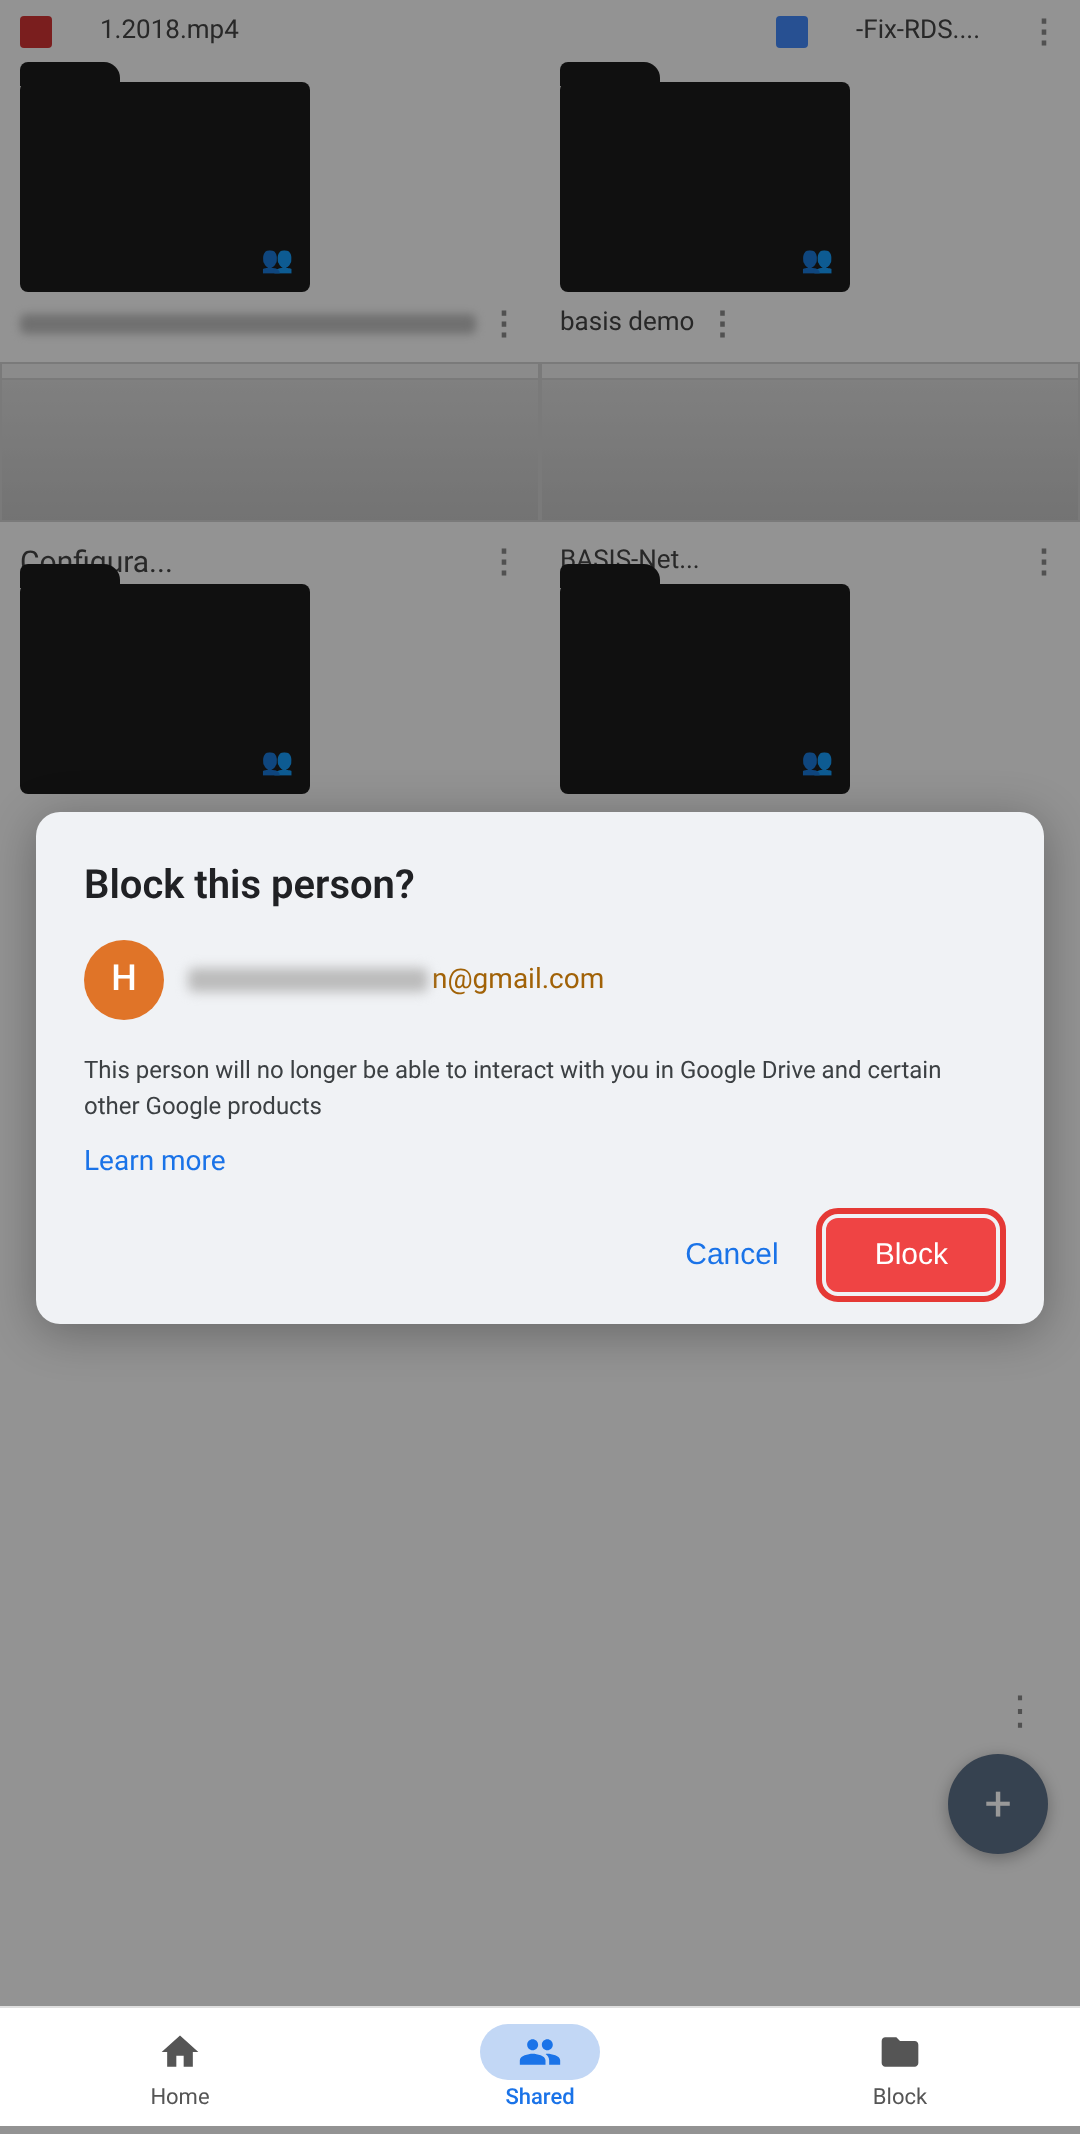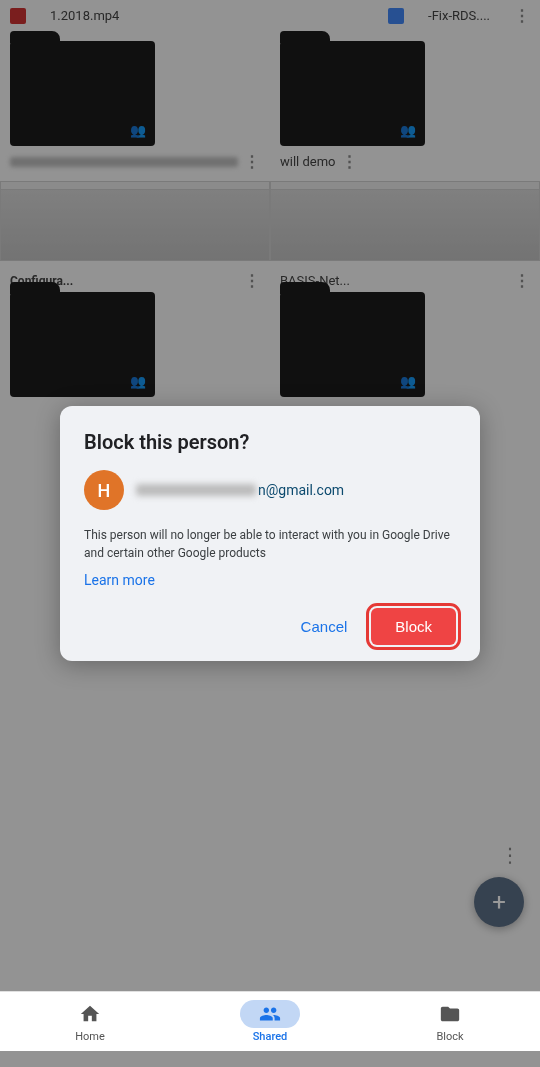--- a/index.html
+++ b/index.html
@@ -22,21 +22,21 @@
       display: flex;
       align-items: center;
       justify-content: center;
     }
 
     
     .dialog {
       background: #f0f2f5;
       border-radius: 12px;
       padding: 24px 24px 16px;
-      width: 420px;
+      width: 504px;
       box-shadow: 0 4px 24px rgba(0,0,0,0.3);
       position: relative;
     }
 
     .dialog-title {
       font-size: 20px;
       font-weight: 600;
       color: #202124;
       margin-bottom: 16px;
     }
@@ -57,21 +57,21 @@
       align-items: center;
       justify-content: center;
       color: white;
       font-size: 18px;
       font-weight: 500;
       flex-shrink: 0;
     }
 
     .email-display {
       font-size: 14px;
-      color: #0c4a6e;
+      color: #a16207;
       display: flex;
       align-items: center;
       gap: 2px;
     }
 
     .email-blurred {
       display: inline-block;
       width: 120px;
       height: 12px;
       background: #bbb;
@@ -122,21 +122,21 @@
       padding: 10px 24px;
       cursor: pointer;
       border-radius: 6px;
       outline: 3px solid #e53935;
       outline-offset: 2px;
     }
 
     
     .bottom-nav {
       position: absolute;
-      bottom: 16px;
+      bottom: 4px;
       left: 0;
       right: 0;
       height: 60px;
       background: #fff;
       display: flex;
       align-items: center;
       justify-content: space-around;
       border-top: 1px solid #e0e0e0;
       z-index: 20;
     }
@@ -343,41 +343,41 @@
         <div class="cell-label-area">
           <div class="label-blur"></div>
           <span class="three-dot">⋮</span>
         </div>
       </div>
       <div class="col-cell">
         <div class="dark-folder">
           <span class="shared-icon-sm">👥</span>
         </div>
         <div class="cell-label-area">
-          <span style="font-size:13px;color:#444;">will demo</span>
+          <span style="font-size:13px;color:#444;">basis demo</span>
           <span class="three-dot">⋮</span>
         </div>
       </div>
     </div>
 
     <div class="screenshot-strip">
       <div class="ss-cell">
         <div style="position:absolute;top:0;left:0;right:0;height:8px;background:#e8e8e8;border-bottom:1px solid #ccc;"></div>
         <div style="position:absolute;top:8px;left:0;right:0;bottom:0;background:linear-gradient(180deg,#d5d5d5 0%,#c0c0c0 100%);"></div>
       </div>
       <div class="ss-cell">
         <div style="position:absolute;top:0;left:0;right:0;height:8px;background:#e8e8e8;border-bottom:1px solid #ccc;"></div>
         <div style="position:absolute;top:8px;left:0;right:0;bottom:0;background:linear-gradient(180deg,#d5d5d5 0%,#c0c0c0 100%);"></div>
       </div>
     </div>
 
     <div class="two-col-grid">
       <div class="col-cell">
         <div style="display:flex;align-items:center;width:100%;padding-bottom:2px;">
-          <span style="font-size:12px;color:#444;flex:1;font-weight:bold;">Configura...</span>
+          <span style="font-size:15px;color:#444;flex:1;">Configura...</span>
           <span class="three-dot">⋮</span>
         </div>
         <div class="dark-folder" style="width:145px;height:105px;">
           <span class="shared-icon-sm">👥</span>
         </div>
       </div>
       <div class="col-cell">
         <div style="display:flex;align-items:center;width:100%;padding-bottom:2px;">
           <span style="font-size:13px;color:#444;flex:1;">BASIS-Net...</span>
           <span class="three-dot">⋮</span>

